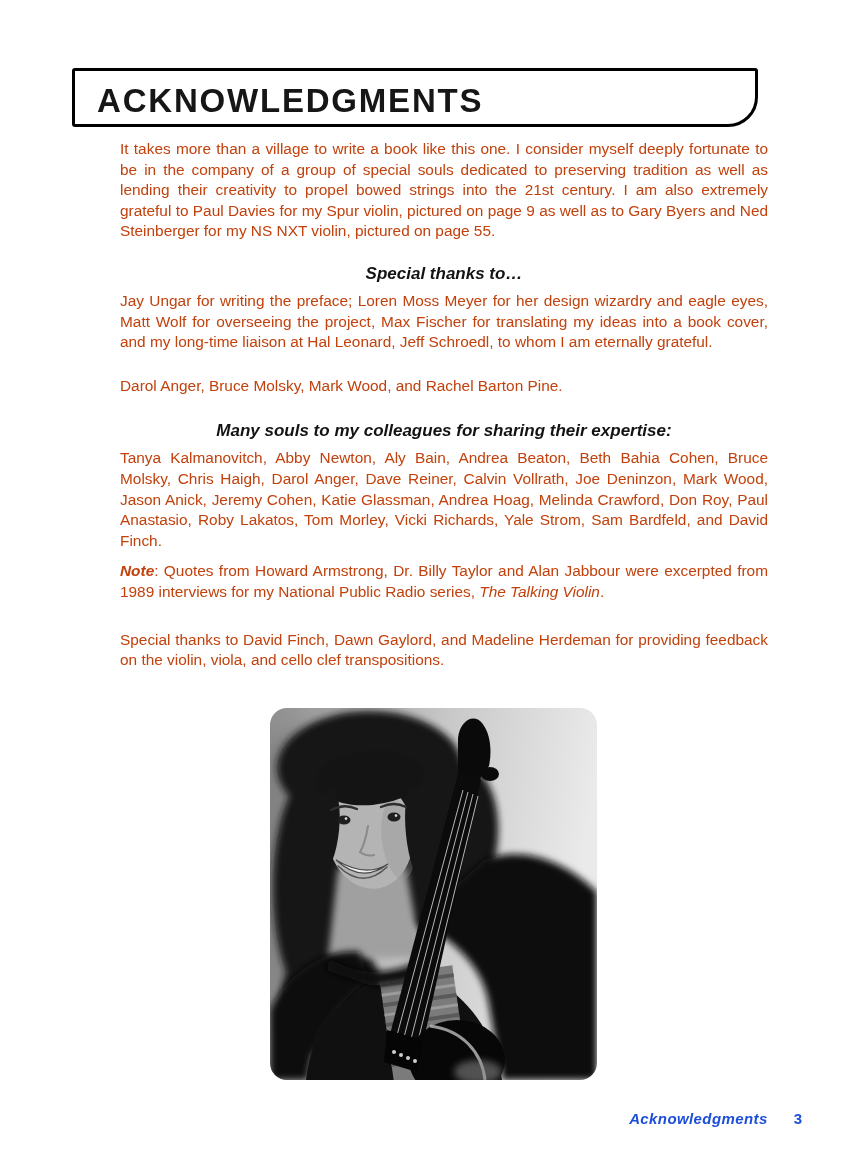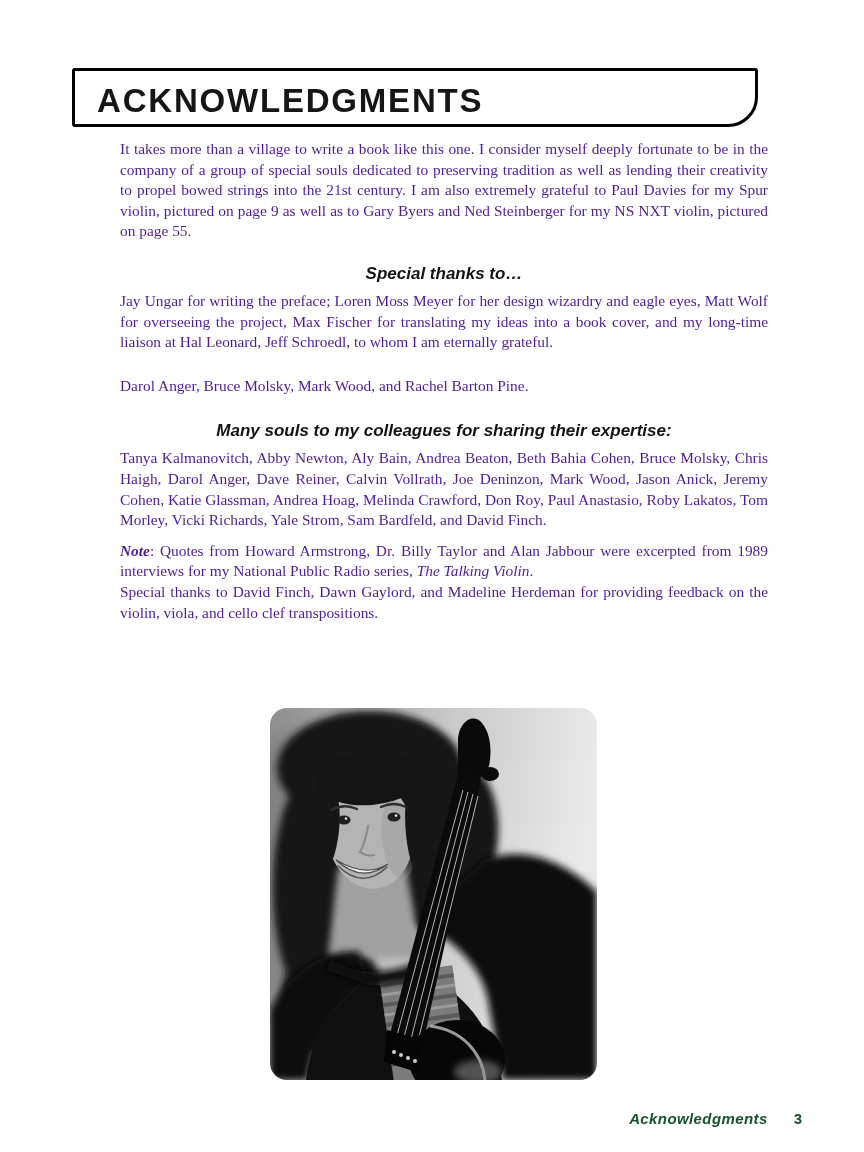--- a/index.html
+++ b/index.html
@@ -12,42 +12,42 @@
     position:absolute;left:72px;top:68px;width:686px;height:59px;box-sizing:border-box;
     border:3px solid #000;border-radius:3px 3px 30px 3px;background:#fff;
   }
   .title-box h1{
     margin:0;padding:4px 0 0 22px;font-size:33px;line-height:52px;font-weight:bold;
     letter-spacing:1.8px;color:#161616;font-family:"Liberation Sans", sans-serif;
   }
   
   .content{position:absolute;left:120px;top:139px;width:648px;}
   .body{
-    margin:0;font-size:15.4px;line-height:20.6px;text-align:justify;color:#4c1d95;font-family:Liberation Serif, serif;
+    margin:0;font-size:15.4px;line-height:20.6px;text-align:justify;color:#c2410c;
   }
   .p1{margin-bottom:21px}
   .p2{margin-bottom:23px}
   .p3{margin-bottom:24px}
   .p4{margin-bottom:10px}
-  .p5{margin-bottom:0}
+  .p5{margin-bottom:27px}
   .p6{margin-bottom:0}
   .sec{
     margin:0 0 7px 0;font-size:17px;line-height:21px;font-style:italic;font-weight:bold;
     color:#131313;text-align:center;
   }
   
   .photo{
     position:absolute;left:270px;top:708px;width:327px;height:372px;margin:0;
     border-radius:17px;overflow:hidden;
   }
   .photo svg{display:block;width:100%;height:100%;}
   
   .footer{
     position:absolute;left:16px;right:62px;top:1110px;text-align:right;
-    font-size:15px;color:#14532d;
+    font-size:15px;color:#1d4ed8;
   }
   .footer .section{font-weight:bold;font-style:italic;letter-spacing:0.4px;}
   .footer .pagenum{font-weight:bold;margin-left:26px;}
 </style>
 </head>
 <body>
 
 <div class="page">
 
   <div class="title-box">

